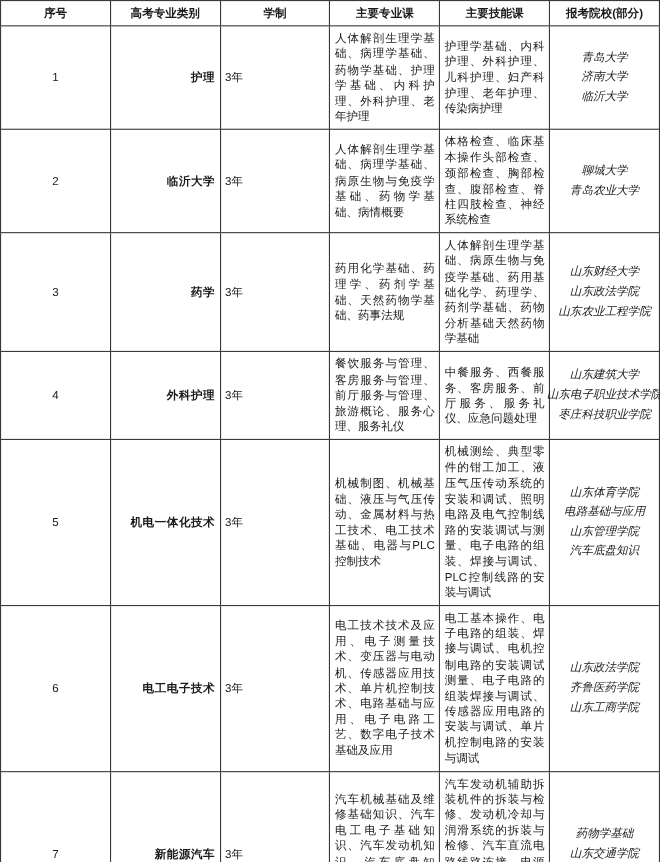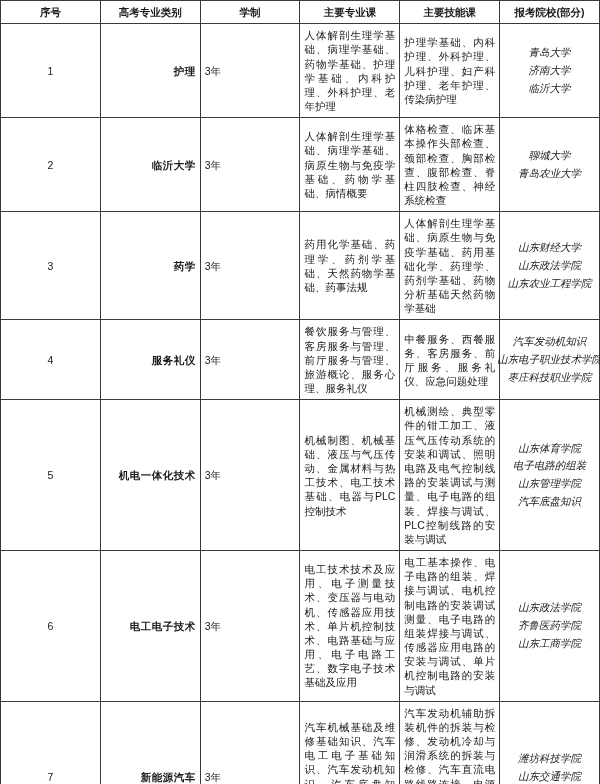--- a/index.html
+++ b/index.html
@@ -128,42 +128,42 @@
       <td class="c-schools">
         <div class="school-list">
           <span>山东财经大学</span>
           <span>山东政法学院</span>
           <span>山东农业工程学院</span>
         </div>
       </td>
     </tr>
     <tr class="row-4">
       <td class="c-seq">4</td>
-      <td class="c-name">服务礼仪</td>
+      <td class="c-name">外科护理</td>
       <td class="c-year">3年</td>
       <td class="c-courses">餐饮服务与管理、客房服务与管理、前厅服务与管理、旅游概论、服务心理、服务礼仪</td>
       <td class="c-skills">中餐服务、西餐服务、客房服务、前厅服务、服务礼仪、应急问题处理</td>
       <td class="c-schools">
         <div class="school-list">
-          <span>汽车发动机知识</span>
+          <span>山东建筑大学</span>
           <span>山东电子职业技术学院</span>
           <span>枣庄科技职业学院</span>
         </div>
       </td>
     </tr>
     <tr class="row-5">
       <td class="c-seq">5</td>
       <td class="c-name">机电一体化技术</td>
       <td class="c-year">3年</td>
       <td class="c-courses">机械制图、机械基础、液压与气压传动、金属材料与热工技术、电工技术基础、电器与PLC控制技术</td>
       <td class="c-skills">机械测绘、典型零件的钳工加工、液压气压传动系统的安装和调试、照明电路及电气控制线路的安装调试与测量、电子电路的组装、焊接与调试、PLC控制线路的安装与调试</td>
       <td class="c-schools">
         <div class="school-list">
           <span>山东体育学院</span>
-          <span>电子电路的组装</span>
+          <span>电路基础与应用</span>
           <span>山东管理学院</span>
           <span>汽车底盘知识</span>
         </div>
       </td>
     </tr>
     <tr class="row-6">
       <td class="c-seq">6</td>
       <td class="c-name">电工电子技术</td>
       <td class="c-year">3年</td>
       <td class="c-courses">电工技术技术及应用、电子测量技术、变压器与电动机、传感器应用技术、单片机控制技术、电路基础与应用、电子电路工艺、数字电子技术基础及应用</td>
@@ -177,21 +177,21 @@
       </td>
     </tr>
     <tr class="row-7">
       <td class="c-seq">7</td>
       <td class="c-name">新能源汽车</td>
       <td class="c-year">3年</td>
       <td class="c-courses">汽车机械基础及维修基础知识、汽车电工电子基础知识、汽车发动机知识、汽车底盘知识、汽车电气设备知识、新能源汽车基础知识</td>
       <td class="c-skills">汽车发动机辅助拆装机件的拆装与检修、发动机冷却与润滑系统的拆装与检修、汽车直流电路线路连接、电源系及起动系的拆装与检修、汽车定期维护与检查、汽车检测与故障诊断</td>
       <td class="c-schools">
         <div class="school-list">
-          <span>潍坊科技学院</span>
+          <span>药物学基础</span>
           <span>山东交通学院</span>
           <span>烟台理工学院</span>
         </div>
       </td>
     </tr>
 
   </tbody>
 </table>
 
 </body></html>

